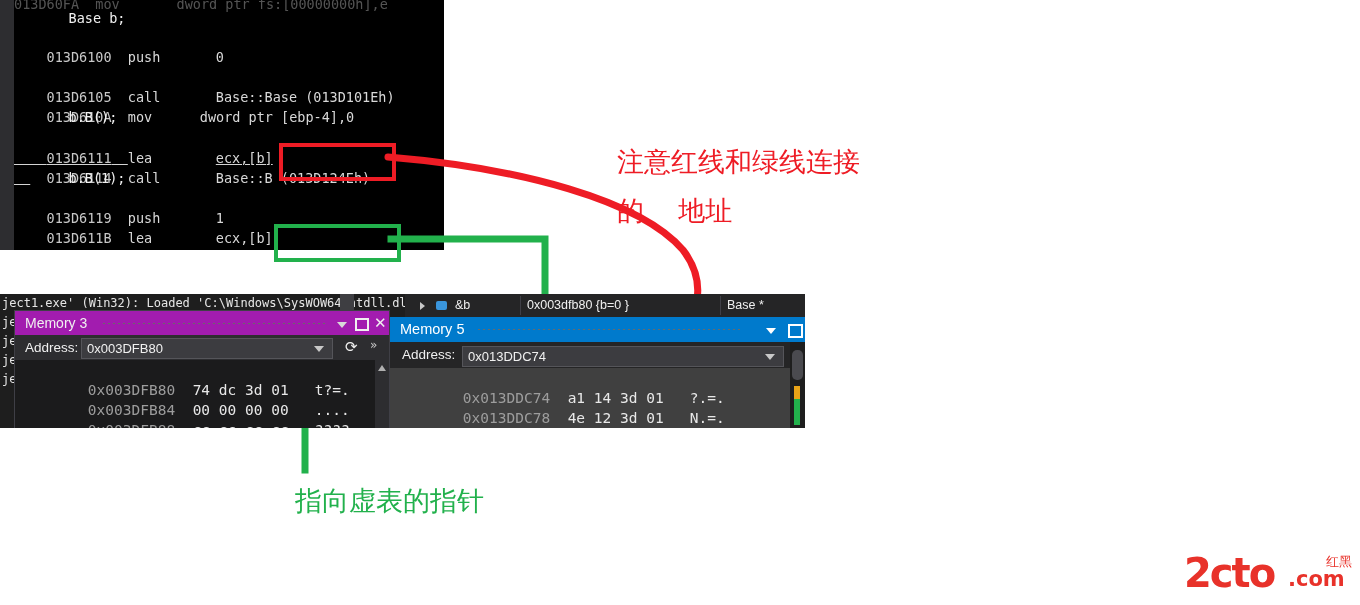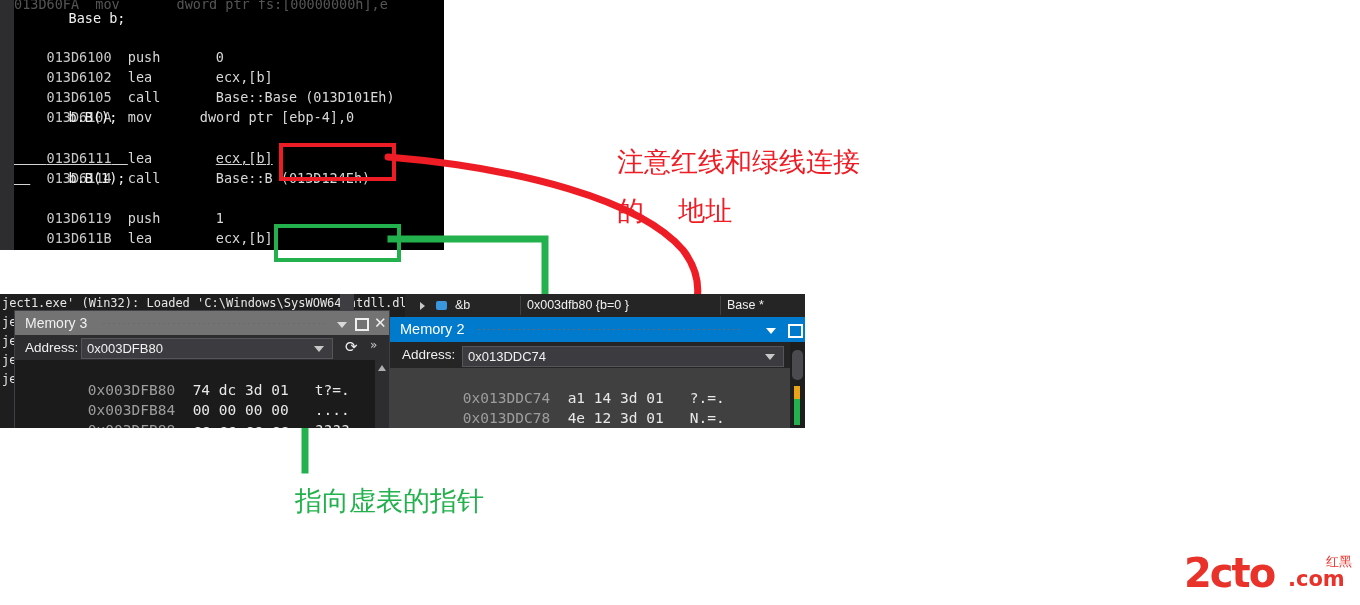--- a/index.html
+++ b/index.html
@@ -51,21 +51,21 @@
                    font-family:"Liberation Sans",sans-serif;font-size:12.5px;color:#f0f0f0;
                    white-space:nowrap;}
   #watchrow .sep{position:absolute;top:2px;width:1px;height:19px;background:#3f3f46;}
   .tri{position:absolute;width:0;height:0;border-left:5px solid #c8c8c8;
        border-top:4px solid transparent;border-bottom:4px solid transparent;}
   .cube{position:absolute;width:11px;height:9px;background:#3a96dd;border-radius:2px;}
 
   
   #mem3{position:absolute;left:14px;top:16px;width:374px;height:118px;
         background:#2d2d30;border:1px solid #3f3f46;}
-  #mem3 .title{position:absolute;left:0;top:0;width:374px;height:24px;background:#737373;}
+  #mem3 .title{position:absolute;left:0;top:0;width:374px;height:24px;background:#a21caf;}
   #mem3 .ttl-text{position:absolute;left:10px;top:0;height:24px;line-height:24px;
                   font-size:14px;color:#f0f0f0;white-space:nowrap;}
   #mem3 .addrbar{position:absolute;left:0;top:24px;width:374px;height:25px;background:#2d2d30;}
   #mem3 .addrlabel{position:absolute;left:10px;top:0;height:25px;line-height:25px;
                    font-size:13.5px;color:#f0f0f0;}
   #mem3 .addrbox{position:absolute;left:66px;top:3px;width:250px;height:19px;
                  background:#3c3c40;border:1px solid #55555a;}
   #mem3 .addrval{position:absolute;left:5px;top:0;height:19px;line-height:19px;
                  font-size:13px;color:#f0f0f0;}
   #mem3 .grid{position:absolute;left:0;top:49px;width:360px;height:69px;
@@ -120,23 +120,20 @@
   <div class="cut-top">
     <div class="dline" style="top:-6px;left:14px;color:#9a9a9a;">013D60FA  mov       dword ptr fs:[00000000h],e</div>
   </div>
 
   <div class="dline src" style="top:8px;left:36px;">    Base b;</div>
 
   <div class="dline" style="top:27px;left:14px;">
     <span class="addr">013D6100</span><span>  </span><span class="mnem" style="display:inline-block;width:88px;">push</span><span class="op">0</span>
   </div>
 
-  <div class="dline" style="top:47px;left:14px;">
-    <span class="addr">013D6102</span><span>  </span><span class="mnem" style="display:inline-block;width:88px;">lea</span><span class="op">ecx,[b]</span>
-  </div>
 
   <div class="dline" style="top:67px;left:14px;">
     <span class="addr">013D6105</span><span>  </span><span class="mnem" style="display:inline-block;width:88px;">call</span><span class="op">Base::Base (013D101Eh)</span>
   </div>
 
   <div class="dline" style="top:87px;left:14px;">
     <span class="addr">013D610A</span><span>  </span><span class="mnem" style="display:inline-block;width:72px;">mov</span><span class="op">dword ptr [ebp-4],0</span>
   </div>
 
   <div class="dline src" style="top:107px;left:36px;">    b.B();</div>
@@ -201,21 +198,21 @@
     <span class="cube" style="left:31px;top:7px;"></span>
     <span class="wcell" style="left:50px;">&amp;b</span>
     <span class="sep" style="left:115px;"></span>
     <span class="wcell" style="left:122px;">0x003dfb80 {b=0 }</span>
     <span class="sep" style="left:315px;"></span>
     <span class="wcell" style="left:322px;">Base *</span>
   </div>
 
   <div id="mem2">
     <div class="title">
-      <span class="ttl-text">Memory 2</span>
+      <span class="ttl-text">Memory 5</span>
       <span class="dotted" style="left:88px;top:12px;width:265px;"></span>
       <span class="caret" style="left:376px;top:11px;border-top:6px solid #ffffff;"></span>
       <span style="position:absolute;left:398px;top:7px;width:11px;height:10px;border:2px solid #ffffff;"></span>
     </div>
 
     <div class="addrbar">
       <span class="addrlabel">Address:</span>
       <span class="addrbox">
         <span class="addrval">0x013DDC74</span>
         <span class="caret" style="left:302px;top:7px;border-top:6px solid #c8c8c8;"></span>

